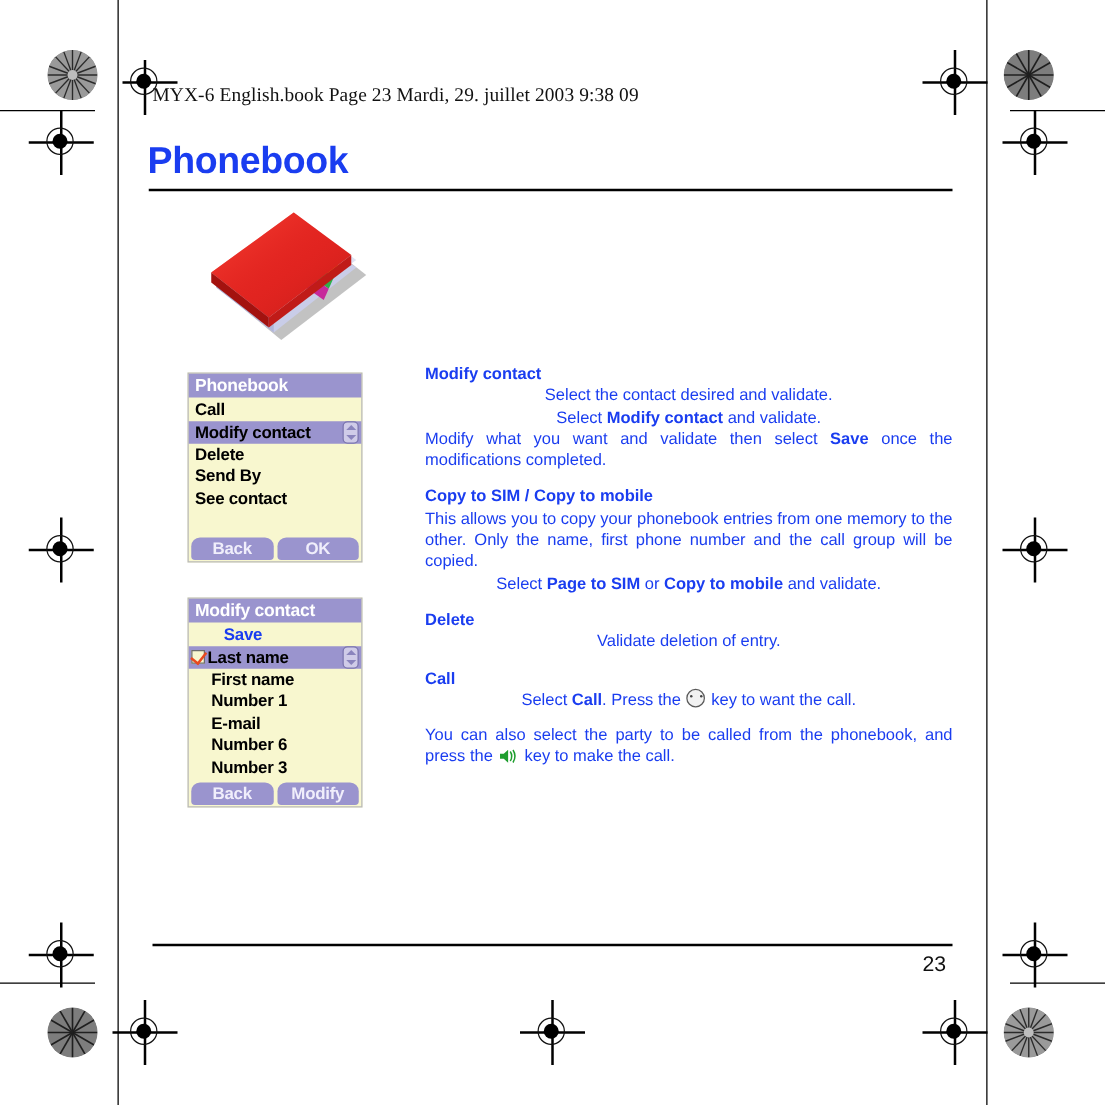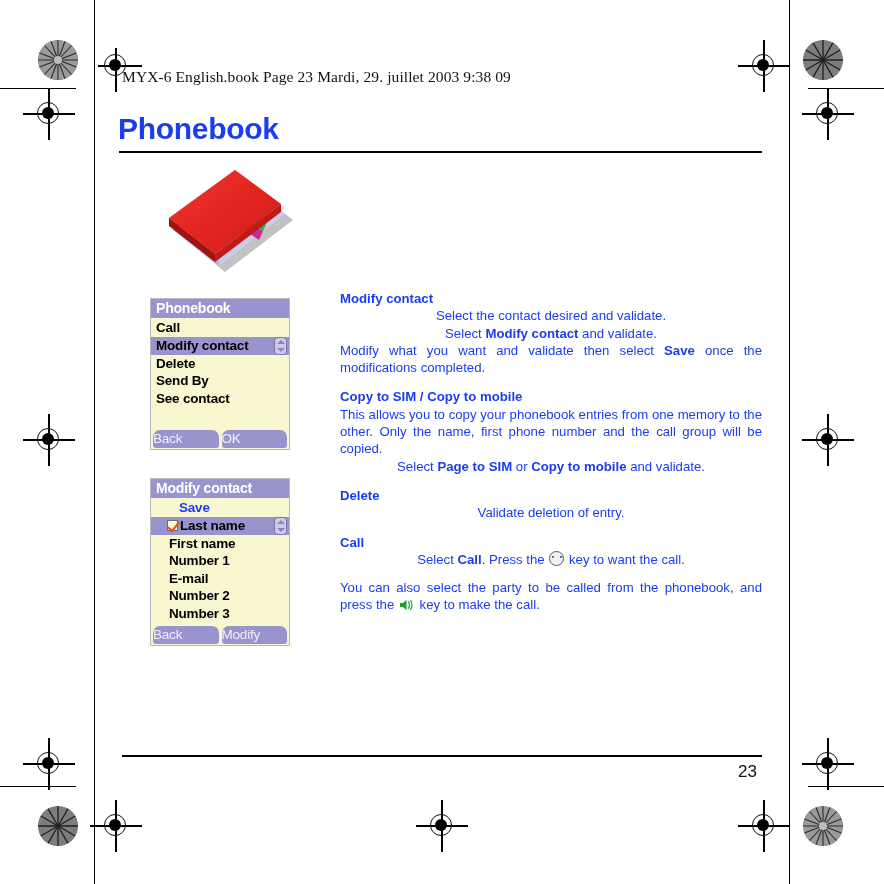--- a/index.html
+++ b/index.html
@@ -144,21 +144,21 @@
     padding-left: 28px;
   }
   .menu-item.highlighted {
     background: #9a94ce;
     color: #000;
     display: flex;
     align-items: center;
     justify-content: space-between;
     padding-right: 1px;
   }
-  .menu-item.highlighted.with-check { padding-left: 16px; }
+  .menu-item.highlighted.with-check { padding-left: 2px; }
   .hl-label { display: flex; align-items: center; }
 
   .check-box {
     display: inline-block;
     width: 11px; height: 11px;
     margin-right: 2px;
     position: relative;
     background: #f8f7cf;
     border: 1px solid #6d6d6d;
     box-sizing: border-box;
@@ -198,23 +198,23 @@
     left: 0; right: 0; bottom: 1px;
     display: flex;
     gap: 3px;
     padding: 0 2px;
     box-sizing: border-box;
   }
   .softkey {
     flex: 1;
     background: #9a94ce;
     color: #f0eefb;
-    font-weight: normal;
+    font-weight: bold;
     font-size: 13.5px;
-    text-align: left;
+    text-align: center;
     border-radius: 7px 7px 3px 3px;
     line-height: 18px;
     letter-spacing: -0.2px;
   }
 
   
   .body-col {
     position: absolute;
     left: 340px;
     top: 290px;
@@ -515,21 +515,21 @@
         <span>Last name</span>
       </span>
       <span class="updown">
         <span class="ar up"></span>
           <span class="ar dn"></span>
       </span>
     </div>
     <div class="menu-item indent">First name</div>
     <div class="menu-item indent">Number 1</div>
     <div class="menu-item indent">E-mail</div>
-    <div class="menu-item indent">Number 2</div>
+    <div class="menu-item indent">Number 6</div>
     <div class="menu-item indent">Number 3</div>
   </div>
   <div class="softkeys">
     <div class="softkey">Back</div>
     <div class="softkey">Modify</div>
   </div>
 </div>
 
 <div class="body-col">
 

